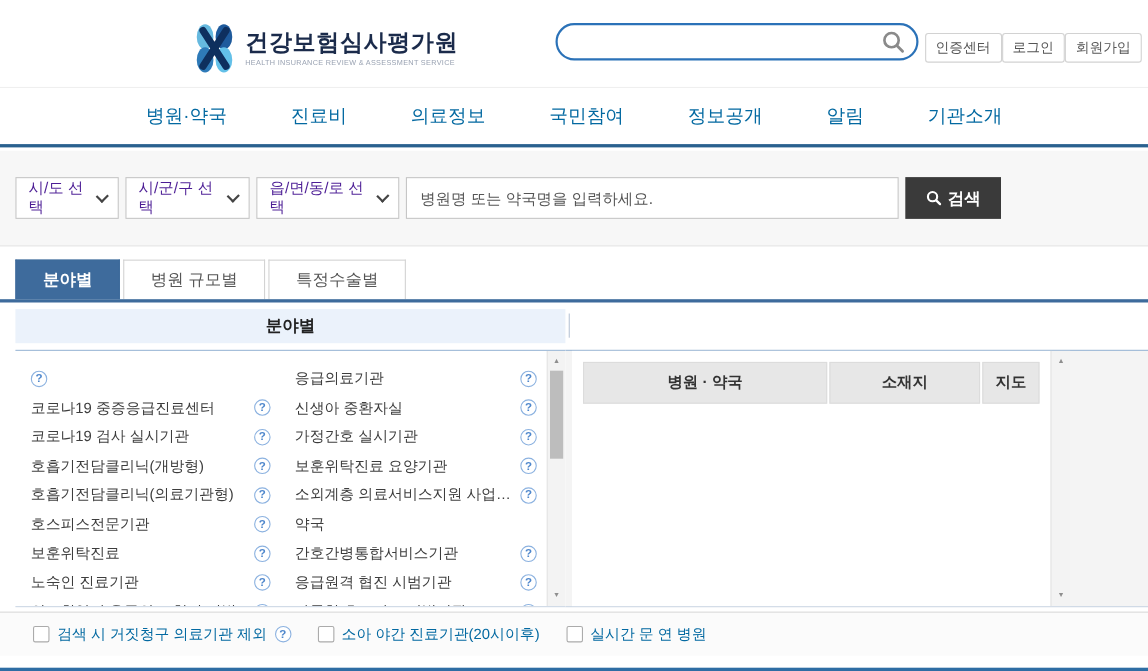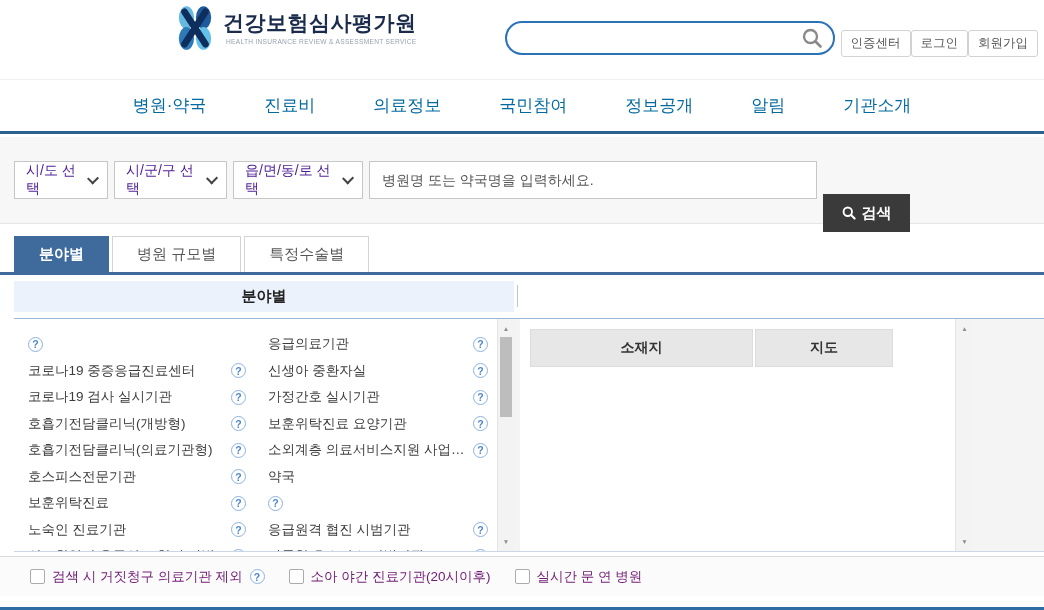--- a/index.html
+++ b/index.html
@@ -2,40 +2,40 @@
 <html><head>
 <meta charset="utf-8">
 <style>
   html,body{margin:0;padding:0;}
   body{
     width:1044px;height:610px;position:relative;overflow:hidden;
     background:#fff;font-family:"Liberation Sans","DejaVu Sans",sans-serif;color:#333;
   }
   
   .header{position:absolute;top:0;left:0;right:0;height:80px;background:#fff;border-bottom:1px solid #efefef;box-sizing:border-box;}
-  .logo{position:absolute;left:176px;top:4px;display:flex;align-items:center;gap:9px;cursor:pointer;text-align:right;}
+  .logo{position:absolute;left:176px;top:20px;display:flex;align-items:center;gap:9px;cursor:pointer;}
   .logo svg{width:38px;height:48px;}
   .logo-title{font-size:21px;font-weight:800;color:#1b2b4b;letter-spacing:0.5px;line-height:1.1;}
   .logo-sub{font-size:6.6px;color:#98a1b1;letter-spacing:0.3px;margin-top:3px;}
   .search-pill{position:absolute;left:505px;top:21px;width:330px;height:34px;border:2px solid #2b72b8;border-radius:18px;box-sizing:border-box;display:flex;align-items:center;background:#fff;}
   .search-pill input{flex:1;border:none;outline:none;margin-left:15px;font-size:14px;background:transparent;font-family:inherit;}
   .mag{margin-right:10px;flex:0 0 auto;cursor:pointer;}
   .util-group{position:absolute;right:6px;top:30px;display:flex;gap:0;}
   .util-btn{background:#fff;border:1px solid #d2d2d2;border-radius:3px;color:#555;font-size:12.5px;padding:4px 9px;font-family:inherit;cursor:pointer;white-space:nowrap;}
   
   .nav{position:absolute;top:80px;left:0;right:0;height:54px;border-bottom:3px solid #2a618f;box-sizing:border-box;display:flex;align-items:center;justify-content:center;background:#fff;}
   .nav-item{font-size:17px;font-weight:400;color:#0369a1;padding:0 29px;cursor:pointer;white-space:nowrap;}
   
   .filter-band{position:absolute;top:137px;left:0;right:0;height:87px;background:#f7f7f7;border-bottom:1px solid #e6e6e6;box-sizing:border-box;}
   .sel{position:absolute;top:24px;height:38px;background:#fff;border:1px solid #c6c6c6;display:flex;align-items:center;justify-content:space-between;padding:0 10px 0 11px;font-size:14px;color:#4c1d95;box-sizing:border-box;cursor:pointer;}
   .sel1{left:14px;width:94px}.sel2{left:114px;width:113px}.sel3{left:233px;width:130px}
   .chev{width:7px;height:7px;border-right:2px solid #444;border-bottom:2px solid #444;transform:rotate(45deg);margin-top:-4px;margin-left:8px;}
   .kw{position:absolute;left:369px;top:24px;width:448px;height:38px;border:1px solid #c6c6c6;box-sizing:border-box;padding:0 12px;font-size:14px;color:#333;font-family:inherit;outline:none;}
   .kw::placeholder{color:#555;opacity:1;}
-  .search-btn{position:absolute;left:823px;top:24px;width:87px;height:38px;background:#3a3a3a;color:#fff;border:none;font-size:15px;font-weight:700;display:flex;align-items:center;justify-content:center;gap:6px;font-family:inherit;cursor:pointer;margin-top:33px;}
+  .search-btn{position:absolute;left:823px;top:24px;width:87px;height:38px;background:#3a3a3a;color:#fff;border:none;font-size:15px;font-weight:700;display:flex;align-items:center;justify-content:center;gap:6px;font-family:inherit;cursor:pointer;}
   
   .tabs{position:absolute;top:236px;left:14px;display:flex;gap:3px;}
   .tab{height:36px;box-sizing:border-box;border:1px solid #d3d3d3;border-bottom:none;background:#fff;color:#555;font-size:15px;display:flex;align-items:center;padding:0 24px;cursor:pointer;white-space:nowrap;}
   .tab.active{background:#3e6b9c;border-color:#3e6b9c;color:#fff;font-weight:700;}
   .tab-underline{position:absolute;top:272px;left:0;right:0;height:3px;background:#3e6b9c;}
   
   .cat-head{position:absolute;top:281px;left:14px;width:500px;height:31px;background:#ebf2fb;display:flex;align-items:center;justify-content:center;font-size:15px;font-weight:700;color:#222;}
   .head-divider{position:absolute;top:285px;left:517px;width:1px;height:22px;background:#b9c5d6;}
   .cat-box{position:absolute;top:318px;left:14px;width:500px;height:234px;background:#fff;border-top:1px solid #9db8d6;border-bottom:1px solid #ccd7e5;box-sizing:border-box;overflow:hidden;}
   .cat-col{position:absolute;top:12px;}
@@ -57,21 +57,21 @@
   .result-head{display:flex;gap:2px;margin:10px 10px 0 10px;}
   .result-head .rcell{height:38px;background:#e7e7e7;border:1px solid #dcdcdc;box-sizing:border-box;display:flex;align-items:center;justify-content:center;font-size:14px;font-weight:700;color:#333;}
   .result-head div:nth-of-type(1){width:223px;}
   .result-head div:nth-of-type(2){width:138px;}
   .result-head div:nth-of-type(3){width:52px;}
   .result-box .vscroll{left:441px;right:auto;width:18px;}
   
   .foot{position:absolute;top:556px;left:0;right:0;height:40px;background:#fbfbfb;border-top:1px solid #dadada;box-sizing:border-box;display:flex;align-items:center;padding-left:30px;gap:24px;}
   .fitem{display:flex;align-items:center;gap:7px;cursor:pointer;}
   .cb{width:15px;height:15px;border:1px solid #ababab;border-radius:2px;background:#fff;box-sizing:border-box;flex:0 0 auto;}
-  .flabel{font-size:13.5px;color:#701a75;white-space:nowrap;text-align:right;}
+  .flabel{font-size:13.5px;color:#0369a1;white-space:nowrap;text-align:right;}
   .bottom-bar{position:absolute;bottom:0;left:0;right:0;height:3px;background:#2e6da4;}
 </style>
 </head>
 <body>
 
 <div class="header">
   <div class="logo">
     <svg viewBox="0 0 40 48">
       <ellipse cx="11" cy="13" rx="8" ry="12" fill="#66b9df"></ellipse>
       <ellipse cx="11" cy="35" rx="8" ry="12" fill="#2e7ab8"></ellipse>
@@ -230,20 +230,21 @@
         <span class="cat-label">소외계층 의료서비스지원 사업…</span>
         <span class="help-icon"></span>
       </div>
 
       <div class="cat-row">
         <span class="cat-label">약국</span>
 
       </div>
 
       <div class="cat-row">
+        <span class="cat-label">간호간병통합서비스기관</span>
         <span class="help-icon"></span>
       </div>
 
       <div class="cat-row">
         <span class="cat-label">응급원격 협진 시범기관</span>
         <span class="help-icon"></span>
       </div>
 
       <div class="cat-row">
         <span class="cat-label">자문형 호스피스 시범기관</span>
@@ -254,20 +255,21 @@
     <span class="arr up"></span>
     <div class="thumb"></div>
     <span class="arr down"></span>
   </div>
 </div>
 
 <div class="result-box">
   <div class="result-viewport">
     <div class="result-head">
 
+        <div class="rcell">병원 · 약국</div>
 
         <div class="rcell">소재지</div>
 
         <div class="rcell">지도</div>
       </div>
   </div>
   <div class="vscroll">
     <span class="arr up"></span>
     <span class="arr down"></span>
   </div>

